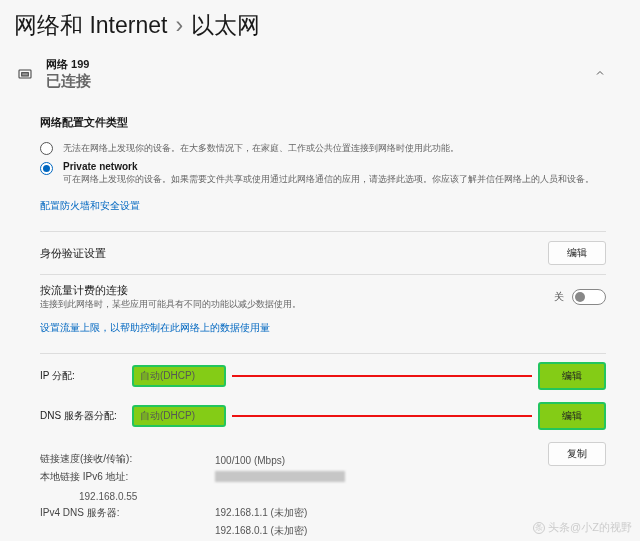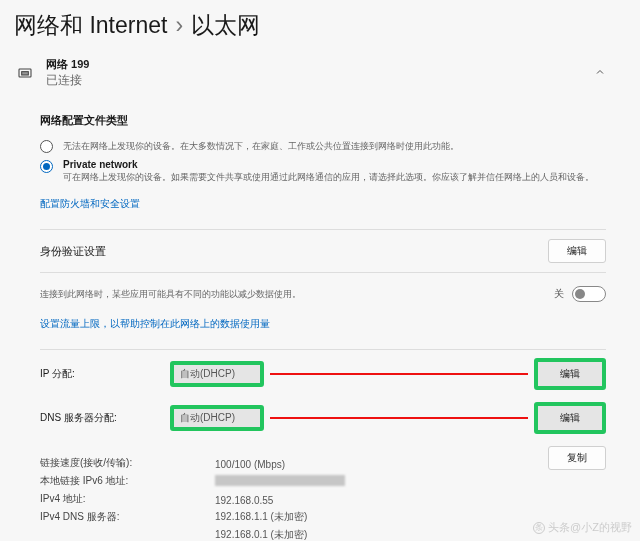--- a/index.html
+++ b/index.html
@@ -6,46 +6,46 @@
   html, body { width: 640px; height: 541px; overflow: hidden; }
   body { font-family: "Microsoft YaHei", "Segoe UI", sans-serif; font-size: 11px; color: #1a1a1a; background: #f7f7f7; }
   .page { width: 640px; height: 541px; position: relative; }
   .crumbs { display: flex; align-items: center; gap: 8px; font-size: 23px; font-weight: 500; padding: 10px 14px 8px 14px; }
   .crumbs .sep { color: #777; }
   .net-row { display: flex; align-items: center; padding: 8px 34px 8px 14px; }
   .net-icon { width: 22px; display: flex; justify-content: center; }
   .net-icon svg { width: 16px; height: 16px; }
   .net-txt { margin-left: 10px; flex: 1; }
   .net-name { font-size: 11px; font-weight: 600; }
-  .net-sub { font-size: 12px; color: #666; }
+  .net-sub { font-size: 15px; color: #666; font-weight: bold; }
   .chev { color: #555; }
   .content { padding: 4px 34px 0 40px; }
   .section-title { font-size: 11px; font-weight: 600; margin: 12px 0 8px 0; }
   .radio-row { display: flex; align-items: flex-start; padding: 3px 0; }
   .radio { width: 13px; height: 13px; border: 1px solid #555; border-radius: 50%; margin-top: 1px; display: flex; align-items: center; justify-content: center; background: #fff; }
   .radio.sel { border-color: #0067c0; }
   .radio.sel::after { content: ""; width: 7px; height: 7px; background: #0067c0; border-radius: 50%; }
   .radio-txt { margin-left: 10px; flex: 1; }
   .radio-lbl { font-size: 10px; font-weight: 600; }
   .radio-desc { font-size: 9px; color: #666; margin-top: 1px; }
   .link { color: #0067c0; font-size: 10px; margin: 10px 0; display: inline-block; }
   .hr { height: 1px; background: #ddd; margin: 8px 0; }
   .row { display: flex; align-items: center; min-height: 26px; }
   .row .title { font-size: 11px; font-weight: 500; }
   .row .desc { font-size: 9px; color: #666; }
   .row .left { flex: 1; }
   .btn { background: #fdfdfd; border: 1px solid #d0d0d0; border-radius: 3px; font-size: 10px; padding: 4px 18px; color: #222; }
   .off { font-size: 10px; color: #555; margin-right: 8px; }
   .toggle { width: 34px; height: 16px; border: 1px solid #888; border-radius: 10px; position: relative; background: #fff; }
   .toggle::after { content: ""; position: absolute; left: 2px; top: 2px; width: 10px; height: 10px; background: #888; border-radius: 50%; }
-  .redbox { border: 4px solid #22c55e; border-radius: 3px; padding: 2px 6px; font-size: 10px; color: #555; background: #e5e5e5; }
+  .redbox { border: 2px solid #22c55e; border-radius: 3px; padding: 2px 6px; font-size: 10px; color: #555; background: #84cc16; }
   .redbox.btn-look { padding: 5px 22px; color: #222; }
   .redline { height: 2px; background: #e11; flex: 1; margin: 0 6px; }
   .assign-row { display: flex; align-items: center; margin: 6px 0 12px 0; }
-  .assign-row .albl { width: 130px; font-size: 10px; }
+  .assign-row .albl { width: 92px; font-size: 10px; }
   .assign-row .aval { width: 94px; }
   .props { margin-top: 6px; }
   .prow { display: flex; align-items: flex-end; min-height: 18px; font-size: 10px; color: #333; }
   .prow .pl { width: 136px; color: #444; }
   .prow .pv { color: #555; margin-left: 39px; }
   .blur { background: #c6c6c6; color: transparent; user-select: none; display: inline-block; height: 11px; width: 130px; filter: blur(1px); }
   .watermark { position: absolute; right: 8px; bottom: 6px; font-size: 11px; color: #ccc; display: flex; align-items: center; gap: 3px; }
   .wm-icon { width: 12px; height: 12px; border: 1px solid #ccc; border-radius: 50%; display: flex; align-items: center; justify-content: center; font-size: 8px; }
 </style>
 </head>
@@ -101,20 +101,21 @@
     <div class="hr"></div>
 
     <div class="row">
       <div class="left"><span class="title">身份验证设置</span></div>
       <button class="btn">编辑</button>
     </div>
     <div class="hr"></div>
 
     <div class="row">
       <div class="left">
+        <div class="title">按流量计费的连接</div>
         <div class="desc">连接到此网络时，某些应用可能具有不同的功能以减少数据使用。</div>
       </div>
       <span class="off">关</span>
       <div class="toggle"></div>
     </div>
     <a class="link">设置流量上限，以帮助控制在此网络上的数据使用量</a>
     <div class="hr"></div>
 
     <div class="assign-row">
       <div class="albl">IP 分配:</div>
@@ -135,21 +136,20 @@
         <div class="pl">链接速度(接收/传输):</div>
         <div class="pv">100/100 (Mbps)</div>
         <div style="flex:1"></div>
         <button class="btn">复制</button>
       </div>
       <div class="prow">
         <div class="pl">本地链接 IPv6 地址:</div>
         <div class="pv"><span class="blur"></span></div>
       </div>
       <div class="prow">
-        <div class="pl">IPv4 地址:</div>
         <div class="pv">192.168.0.55</div>
       </div>
       <div class="prow">
         <div class="pl">IPv4 DNS 服务器:</div>
         <div class="pv">192.168.1.1 (未加密)</div>
       </div>
       <div class="prow">
         <div class="pl"></div>
         <div class="pv">192.168.0.1 (未加密)</div>
       </div>

